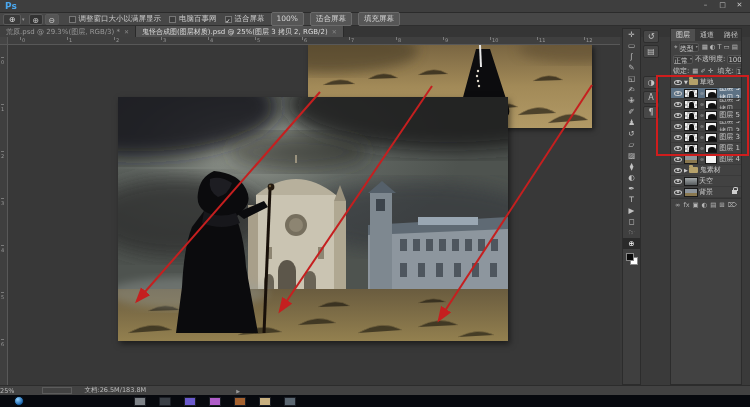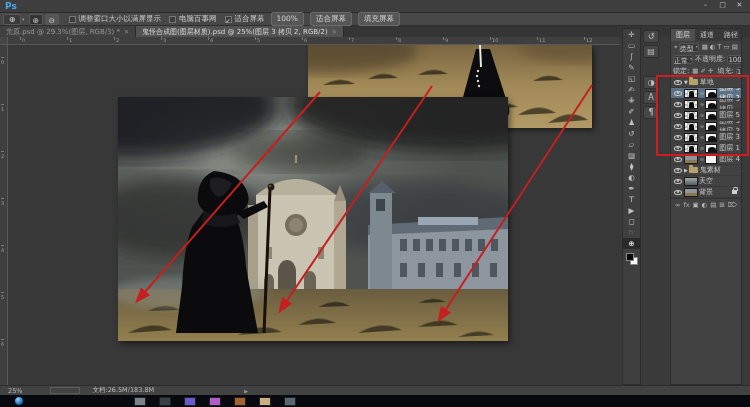--- a/index.html
+++ b/index.html
@@ -75,21 +75,21 @@
   .maskth{width:12px;height:9px;background:#f4f4f4;border:1px solid #191919;position:relative;margin-right:2px;flex:0 0 auto;overflow:hidden;}
   .maskth i{position:absolute;left:2px;bottom:-1px;width:8px;height:6px;background:#111;border-radius:50% 50% 0 0;}
   .lname{overflow:hidden;text-overflow:clip;}
   .padlock{margin-left:auto;margin-right:3px;width:5px;height:4px;background:#cfcfcf;position:relative;flex:0 0 auto;}
   .padlock::before{content:'';position:absolute;top:-3px;left:0.5px;width:3px;height:3px;border:1px solid #cfcfcf;border-bottom:none;border-radius:2px 2px 0 0;}
   .red-box{position:absolute;left:656px;top:75px;width:93px;height:81px;border:2px solid #cf1d1d;pointer-events:none;z-index:30;}
   .pbottom{display:flex;justify-content:space-between;padding:1px 4px;height:12px;align-items:center;border-top:1px solid #333;}
   .pbottom span{font-size:6.5px;color:#b5b5b5;}
   
   .statusbar{position:absolute;left:0;top:385px;width:750px;height:10px;background:#424242;border-top:1px solid #2c2c2c;display:flex;align-items:center;font-size:6.5px;color:#bdbdbd;}
-  .status-zoom{margin-left:8px;}
+  .status-zoom{margin-left:0;}
   .status-box{width:30px;height:7px;border:1px solid #5c5c5c;margin-left:28px;}
   .status-doc{margin-left:12px;}
   .status-arrow{margin-left:90px;font-size:5px;color:#999;}
   .taskbar{position:absolute;left:0;top:395px;width:750px;height:12px;background:#07090e;display:flex;align-items:center;}
   .start-orb{width:10px;height:10px;border-radius:50%;background:radial-gradient(circle at 35% 30%,#8fd0ff,#1963ab 70%,#0b3a6b);margin-left:14px;border:1px solid #04121f;}
   .tb-ic{width:12px;height:9px;border-radius:1px;margin-left:13px;border:1px solid #1c1f26;}
   
   .watermark{position:absolute;right:0px;bottom:2px;width:175px;height:78px;z-index:60;pointer-events:none;}
   .wm-title{position:absolute;left:58px;top:30px;font-size:17px;font-weight:bold;color:#2e8fe0;text-shadow:1.5px 1.5px 0 #0b2f55,-0.5px -0.5px 0 #cfe6fa;white-space:nowrap;}
   .wm-url{position:absolute;left:60px;top:52px;font-size:8px;font-weight:bold;letter-spacing:1.5px;color:#a8cdef;text-shadow:1px 1px 0 #0b2f55;}

